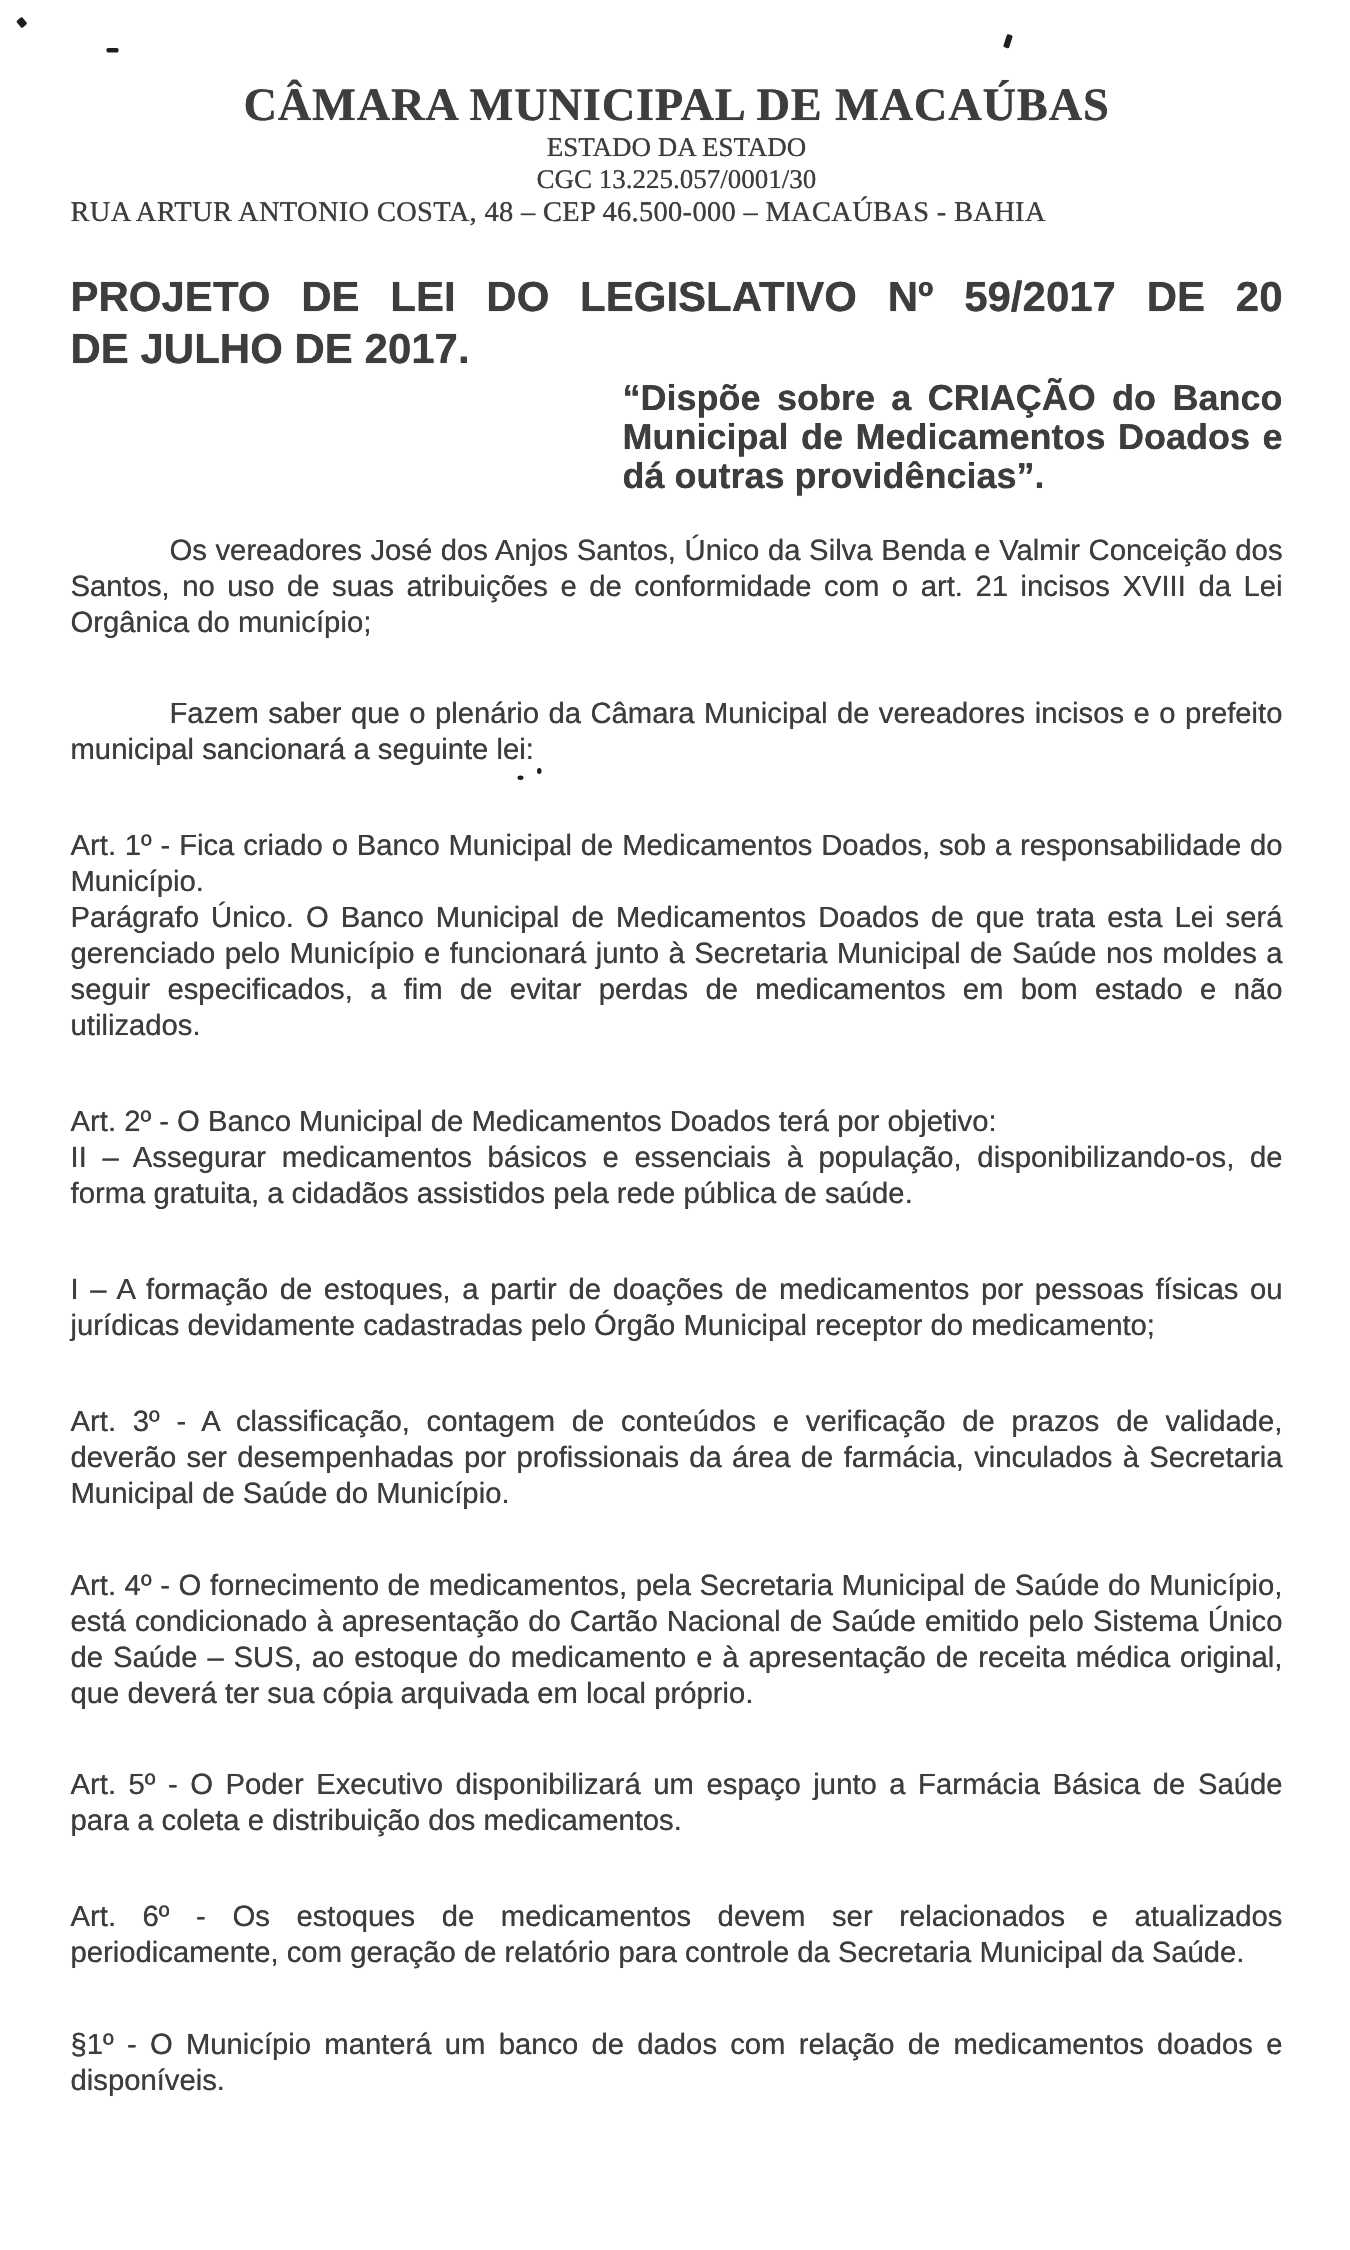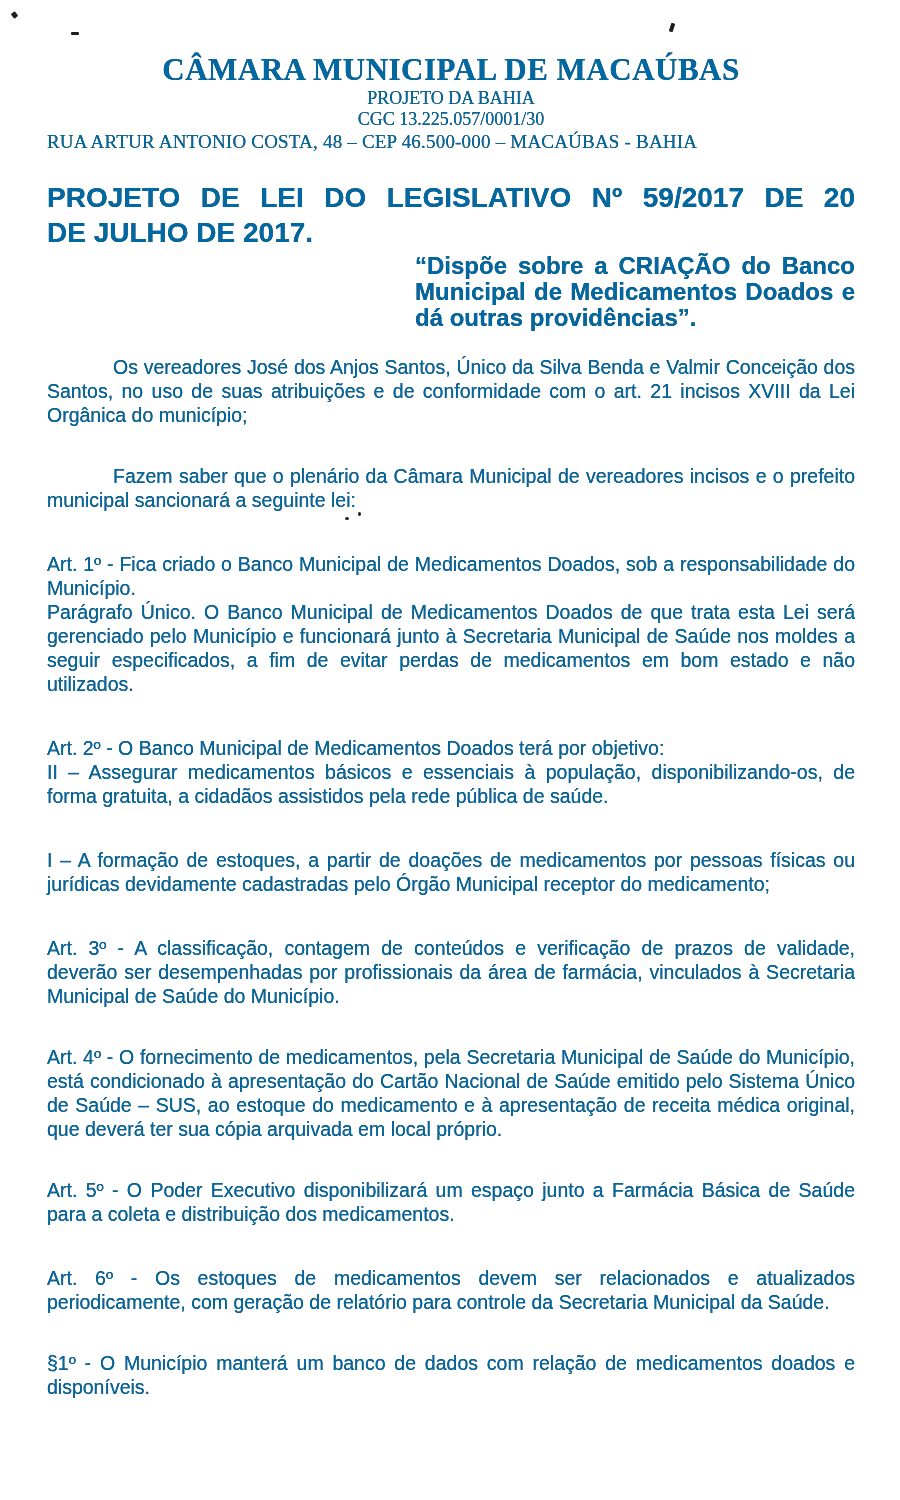--- a/index.html
+++ b/index.html
@@ -2,21 +2,21 @@
 <html><head>
 <meta charset="utf-8">
 <style>
   html, body { margin: 0; padding: 0; background: #e8e8e8; }
   .page {
     position: relative;
     width: 900px;
     height: 1500px;
     margin: 0 auto;
     background: #ffffff;
-    color: #0369a1;
+    color: #404040;
     box-sizing: border-box;
     padding: 52px 45px 0 47px;
     overflow: hidden;
     filter: contrast(1.04);
   }
   
   .letterhead {
     font-family: "Liberation Serif", serif;
     text-align: center;
     text-shadow: 0 0 0.6px rgba(0,0,0,0.75);
@@ -80,21 +80,21 @@
   .a4 { left: 345px; top: 517px; width: 4px; height: 3px; border-radius: 50%; }
   .a5 { left: 358px; top: 512px; width: 3px; height: 4px; border-radius: 50%; }
 </style>
 </head>
 <body>
 
 <div class="page">
 
   <div class="letterhead">
     <div class="org-name">CÂMARA MUNICIPAL DE MACAÚBAS</div>
-    <div class="sub-line">PROJETO DA BAHIA</div>
+    <div class="sub-line">ESTADO DA ESTADO</div>
     <div class="sub-line">CGC 13.225.057/0001/30</div>
     <div class="addr-line">RUA ARTUR ANTONIO COSTA, 48  – CEP 46.500-000 – MACAÚBAS - BAHIA</div>
   </div>
 
   <h1 class="doc-title">
     <span class="title-line-1">PROJETO DE LEI DO LEGISLATIVO Nº 59/2017 DE 20</span>
     <span class="title-line-2">DE JULHO DE 2017.</span>
   </h1>
 
   <div class="epigraph">“Dispõe sobre a CRIAÇÃO do Banco Municipal de Medicamentos Doados e dá outras providências”.</div>

